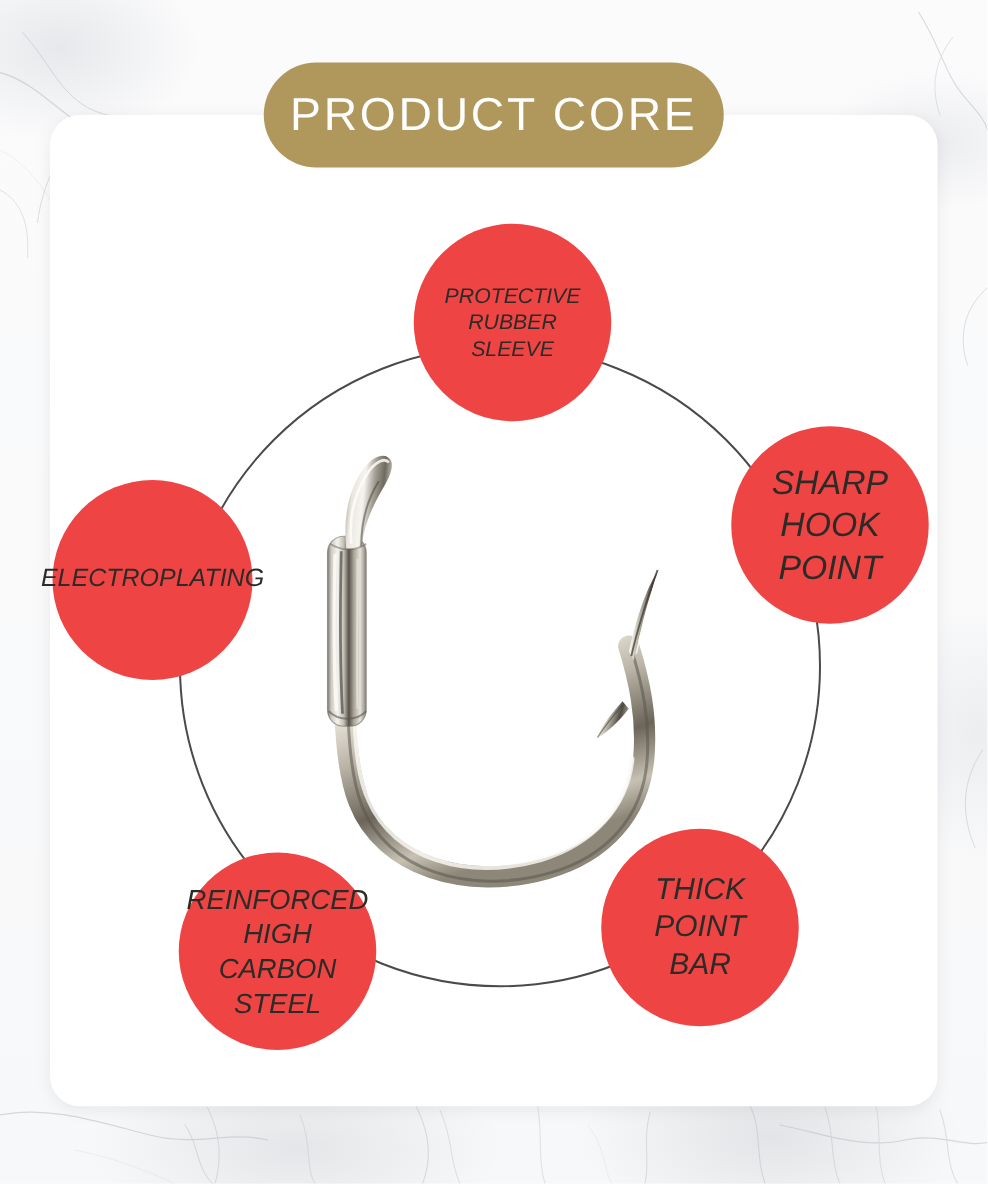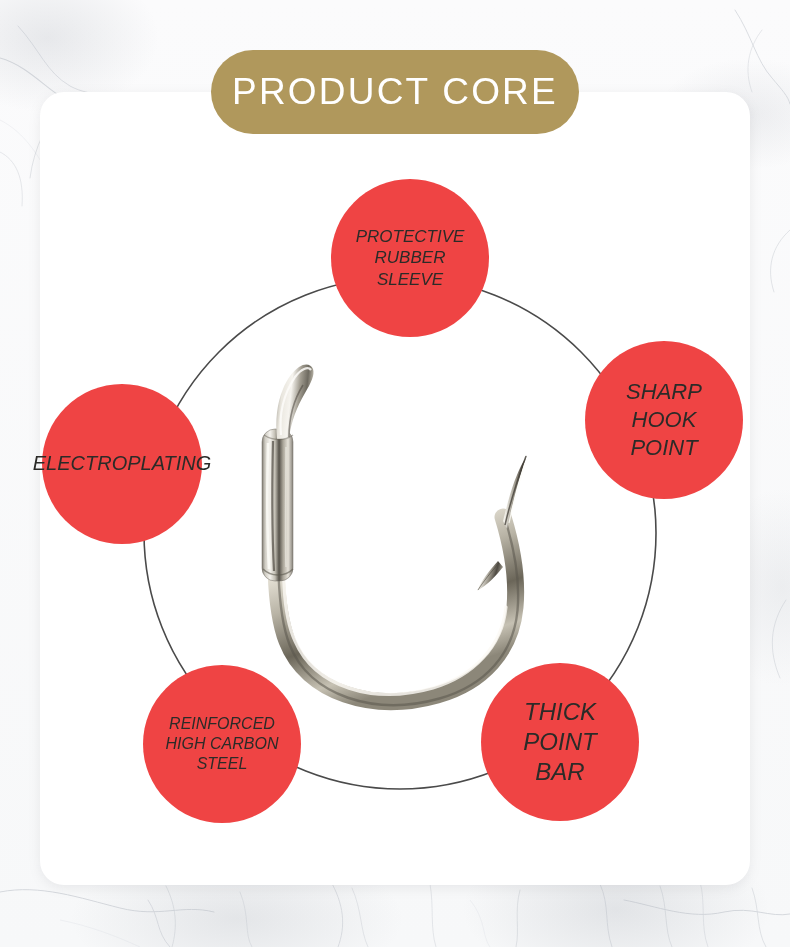--- a/index.html
+++ b/index.html
@@ -97,23 +97,23 @@
     text-align: center;
     z-index: 5;
     color: #2b2b28;
     font-style: italic;
     line-height: 1.26;
     padding: 6px;
   }
   .bubble span { display: block; white-space: pre-line; }
 
   .b-top    { left: 331px; top: 179px; width: 158px; height: 158px; font-size: 17px; }
-  .b-right  { left: 585px; top: 341px; width: 158px; height: 158px; font-size: 22px; }
+  .b-right  { left: 585px; top: 341px; width: 158px; height: 158px; font-size: 27px; }
   .b-left   { left: 42px;  top: 384px; width: 160px; height: 160px; font-size: 20px; }
-  .b-botl   { left: 143px; top: 665px; width: 158px; height: 158px; font-size: 16px; }
+  .b-botl   { left: 143px; top: 682px; width: 158px; height: 158px; font-size: 22px; }
   .b-botr   { left: 481px; top: 663px; width: 158px; height: 158px; font-size: 24px; }
 </style>
 </head>
 <body>
 
 <div class="marble-bg">
   <svg viewBox="0 0 790 947" preserveAspectRatio="none">
     <g stroke="#b9bec6" fill="none" stroke-linecap="round" opacity="0.55">
       <path d="M0 58 C 30 66, 52 96, 74 104 C 96 112, 108 96, 134 104" stroke-width="1.1"></path>
       <path d="M18 26 C 40 50, 46 72, 70 86 C 92 98, 116 92, 142 110" stroke-width="0.8"></path>

